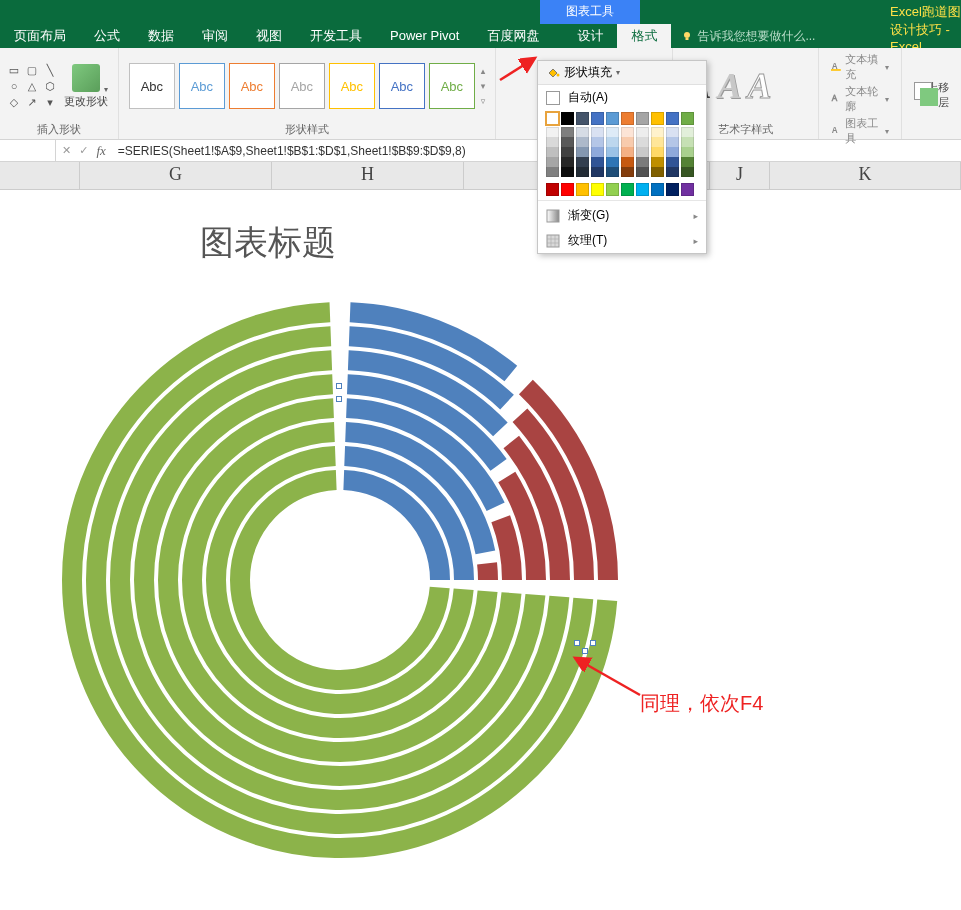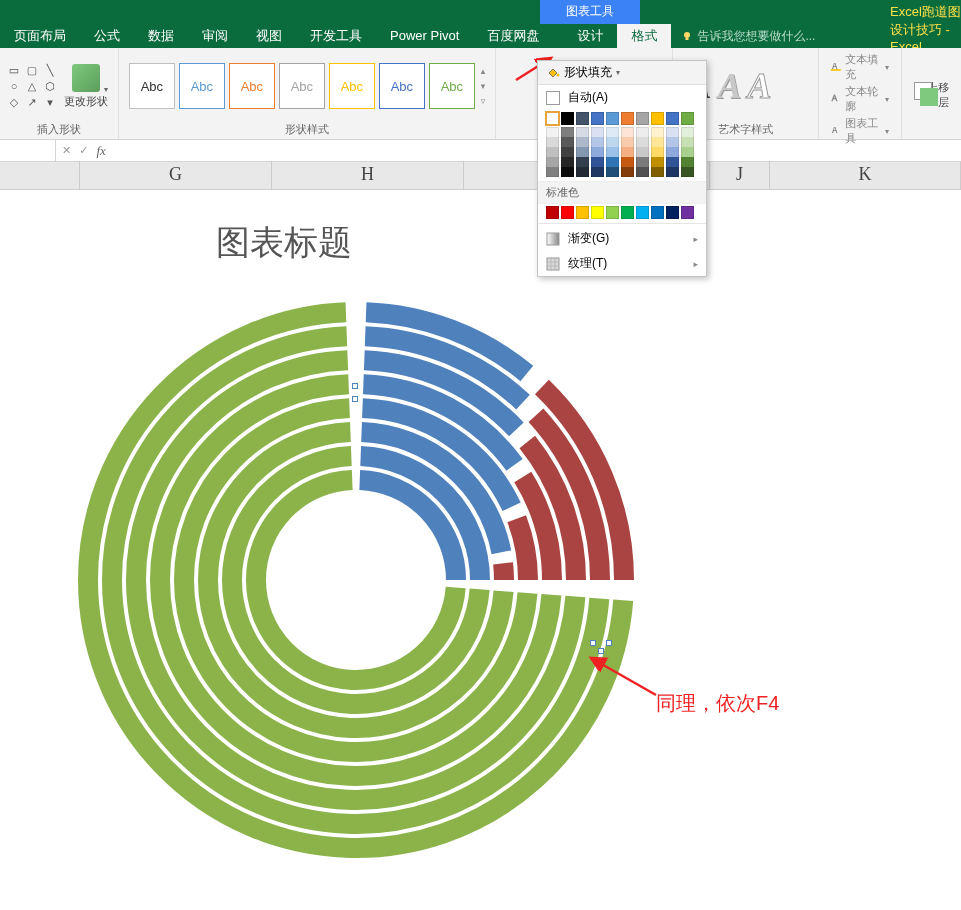--- a/index.html
+++ b/index.html
@@ -61,21 +61,21 @@
   .name-box { width:56px; border-right:1px solid #d4d4d4; height:100%; }
   .fx-btns { display:flex; align-items:center; padding:0 6px; gap:8px; color:#666; font-size:11px; }
   .fx-label { font-style: italic; font-family: serif; font-size:13px; }
   .formula-input { flex:1; padding-left:6px; font-size:12px; color:#333; }
   
   
   .colhdrs { display:flex; height:28px; background:#e8e8e8; border-bottom:1px solid #ccc; }
   .colhdr { border-right:1px solid #ccc; text-align:center; font-size:18px; font-family: "Times New Roman", serif; color:#444; padding-top:2px; }
   
   
-  .sheet { position:relative; background:#fff; height: calc(910px - 24px - 24px - 92px - 22px - 28px); margin-left: 16px; }
+  .sheet { position:relative; background:#fff; height: calc(910px - 24px - 24px - 92px - 22px - 28px); }
   
   .chart-title { position:absolute; top:30px; left:200px; font-size:34px; color:#555; font-family: "Microsoft YaHei"; }
   .selection-handle { position:absolute; width:6px; height:6px; background:#fff; border:1px solid #4f81bd; }
   
   
   .arrow-red { position:absolute; stroke:#ee2222; fill:#ee2222; }
   .annotation-text { position:absolute; color:#ee2222; font-size:20px; }
   
   
   .dropdown { position:absolute; top:60px; left:537px; width:170px; background:#fff; border:1px solid #c6c6c6; box-shadow: 2px 2px 6px rgba(0,0,0,0.25); font-size:12px; z-index:10; }
@@ -317,21 +317,20 @@
         <div class="dd-shade" style="background: rgb(32, 55, 100); border-bottom: 1px solid rgba(0, 0, 0, 0.1);"></div>
       </div>
       <div class="dd-shade-col">
         <div class="dd-shade" style="background: rgb(226, 239, 218); border-top: 1px solid rgba(0, 0, 0, 0.1);"></div>
         <div class="dd-shade" style="background: rgb(198, 224, 180);"></div>
         <div class="dd-shade" style="background: rgb(169, 208, 142);"></div>
         <div class="dd-shade" style="background: rgb(84, 130, 53);"></div>
         <div class="dd-shade" style="background: rgb(55, 86, 35); border-bottom: 1px solid rgba(0, 0, 0, 0.1);"></div>
       </div>
     </div>
-  <div class="dd-section-label">标准色</div>
   <div class="dd-swatch-row" id="standard-row">
       <div class="dd-swatch" style="background: rgb(192, 0, 0);"></div>
       <div class="dd-swatch" style="background: rgb(255, 0, 0);"></div>
       <div class="dd-swatch" style="background: rgb(255, 192, 0);"></div>
       <div class="dd-swatch" style="background: rgb(255, 255, 0);"></div>
       <div class="dd-swatch" style="background: rgb(146, 208, 80);"></div>
       <div class="dd-swatch" style="background: rgb(0, 176, 80);"></div>
       <div class="dd-swatch" style="background: rgb(0, 176, 240);"></div>
       <div class="dd-swatch" style="background: rgb(0, 112, 192);"></div>
       <div class="dd-swatch" style="background: rgb(0, 32, 96);"></div>
@@ -365,20 +364,21 @@
   </div>
 </div>
 
 <div class="formulabar">
   <div class="name-box"></div>
   <div class="fx-btns">
     <span style="color:#999">✕</span>
     <span style="color:#999">✓</span>
     <span class="fx-label">fx</span>
   </div>
+  <div class="formula-input">=SERIES(Sheet1!$A$9,Sheet1!$B$1:$D$1,Sheet1!$B$9:$D$9,8)</div>
 </div>
 
 <div class="colhdrs">
   <div class="colhdr" style="width:80px"></div>
   <div class="colhdr" style="width:192px">G</div>
   <div class="colhdr" style="width:192px">H</div>
   <div class="colhdr" style="width:74px;border-right:none"></div>
   <div class="colhdr" style="width:172px;border-left:1px solid #ccc"></div>
   <div class="colhdr" style="width:60px">J</div>
   <div class="colhdr" style="flex:1">K</div>

